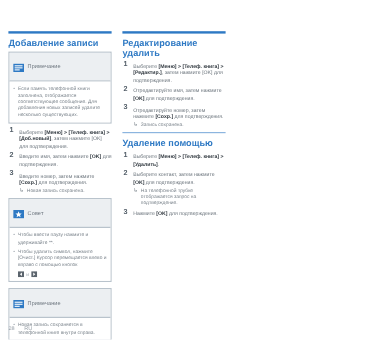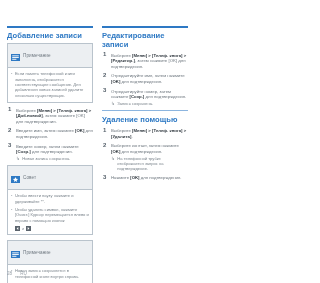--- a/index.html
+++ b/index.html
@@ -225,21 +225,21 @@
             <span>Новая запись сохраняется в телефонной книге внутри справа.</span>
           </div>
         </div>
       </div>
 
     </div>
 
     <div class="col">
 
       <div class="heading-top-rule"></div>
-      <h2 class="section-heading">Редактирование записи</h2>
+      <h2 class="section-heading">Редактирование удалить</h2>
 
       <ol class="steps">
         <li>
           <span>Выберите </span><span class="step-strong">[Меню] &gt; [Телеф. книга] &gt; [Редактир.]</span><span>, затем нажмите [OK] для подтверждения.</span>
         </li>
         <li>
           <span>Отредактируйте имя, затем нажмите </span><span class="step-strong">[OK]</span><span> для подтверждения.</span>
         </li>
         <li>
           <span>Отредактируйте номер, затем нажмите </span><span class="step-strong">[Coxp.]</span><span> для подтверждения.</span>

